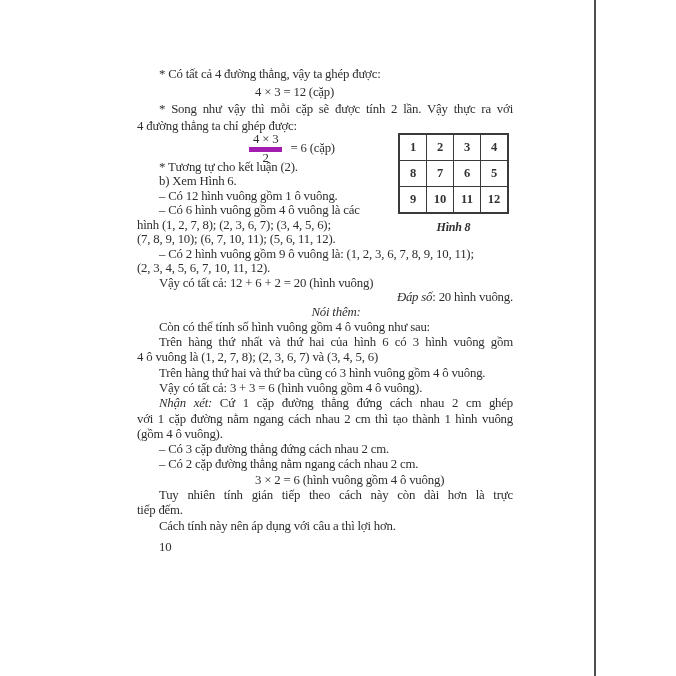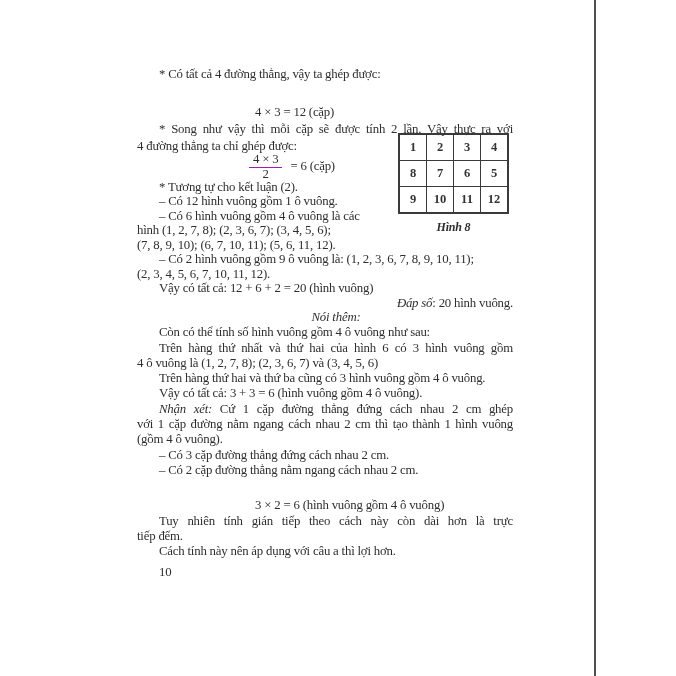--- a/index.html
+++ b/index.html
@@ -20,24 +20,24 @@
   }
   .ln { white-space:nowrap; }
   .s1 { line-height:17.5px; }
   .s2 { line-height:14px; }
   .s3 { line-height:14.5px; }
   .s4 { line-height:15.3px; }
   .ind { padding-left:22px; }
   .jl { white-space:normal; text-align:justify; text-align-last:justify; }
   .right { text-align:right; }
   .it { font-style:italic;text-align:center; }
-  .formula { padding-left:118px;margin-top:20px; }
+  .formula { padding-left:118px; }
   .frac-line { height:27px; padding-left:112px; white-space:nowrap; }
   .frac { display:inline-block; vertical-align:middle; text-align:center; }
-  .frac .num { display:block; line-height:13px; padding:0 4px 1px 4px; border-bottom:1px solid #a21caf; }
+  .frac .num { display:block; line-height:13px; padding:0 4px 1px 4px; border-bottom:5px solid #a21caf; }
   .frac .den { display:block; line-height:12px; }
   .frac-rhs { display:inline-block; vertical-align:middle; padding-left:5px; }
   .pagenum { margin-top:6px; line-height:15px; padding-left:22px; }
 
   .figure { position:absolute; left:261px; top:67px; width:111px; }
   table.grid { border-collapse:collapse; margin:0; }
   table.grid td {
     width:26px; height:25px; text-align:center; vertical-align:middle;
     border:1px solid #3a3a3a; font-size:12.5px; font-weight:bold; color:#333;
     padding:0; letter-spacing:0;
@@ -61,20 +61,21 @@
 
     <div class="frac-line">
       <span class="frac">
         <span class="num">4 × 3</span>
         <span class="den">2</span>
       </span>
       <span class="frac-rhs">= 6 (cặp)</span>
     </div>
 
     <div class="ln s3 ind">*  Tương tự cho kết luận (2).</div>
+    <div class="ln s3 ind">b) Xem Hình 6.</div>
     <div class="ln s3 ind">–  Có 12 hình vuông gồm 1 ô vuông.</div>
     <div class="ln s3 ind">–  Có 6 hình vuông gồm 4 ô vuông là các</div>
     <div class="ln s3">hình (1, 2, 7, 8); (2, 3, 6, 7); (3, 4, 5, 6);</div>
     <div class="ln s3">(7, 8, 9, 10); (6, 7, 10, 11); (5, 6, 11, 12).</div>
     <div class="ln s3 ind">–  Có 2 hình vuông gồm 9 ô vuông là: (1, 2, 3, 6, 7, 8, 9, 10, 11);</div>
     <div class="ln s3">(2, 3, 4, 5, 6, 7, 10, 11, 12).</div>
     <div class="ln s3 ind">Vậy có tất cả: 12 + 6 + 2 = 20 (hình vuông)</div>
     <div class="ln s3 right"><span class="it">Đáp số</span><span>: 20 hình vuông.</span></div>
 
     <div class="ln s4 ind it">Nói thêm:</div>

